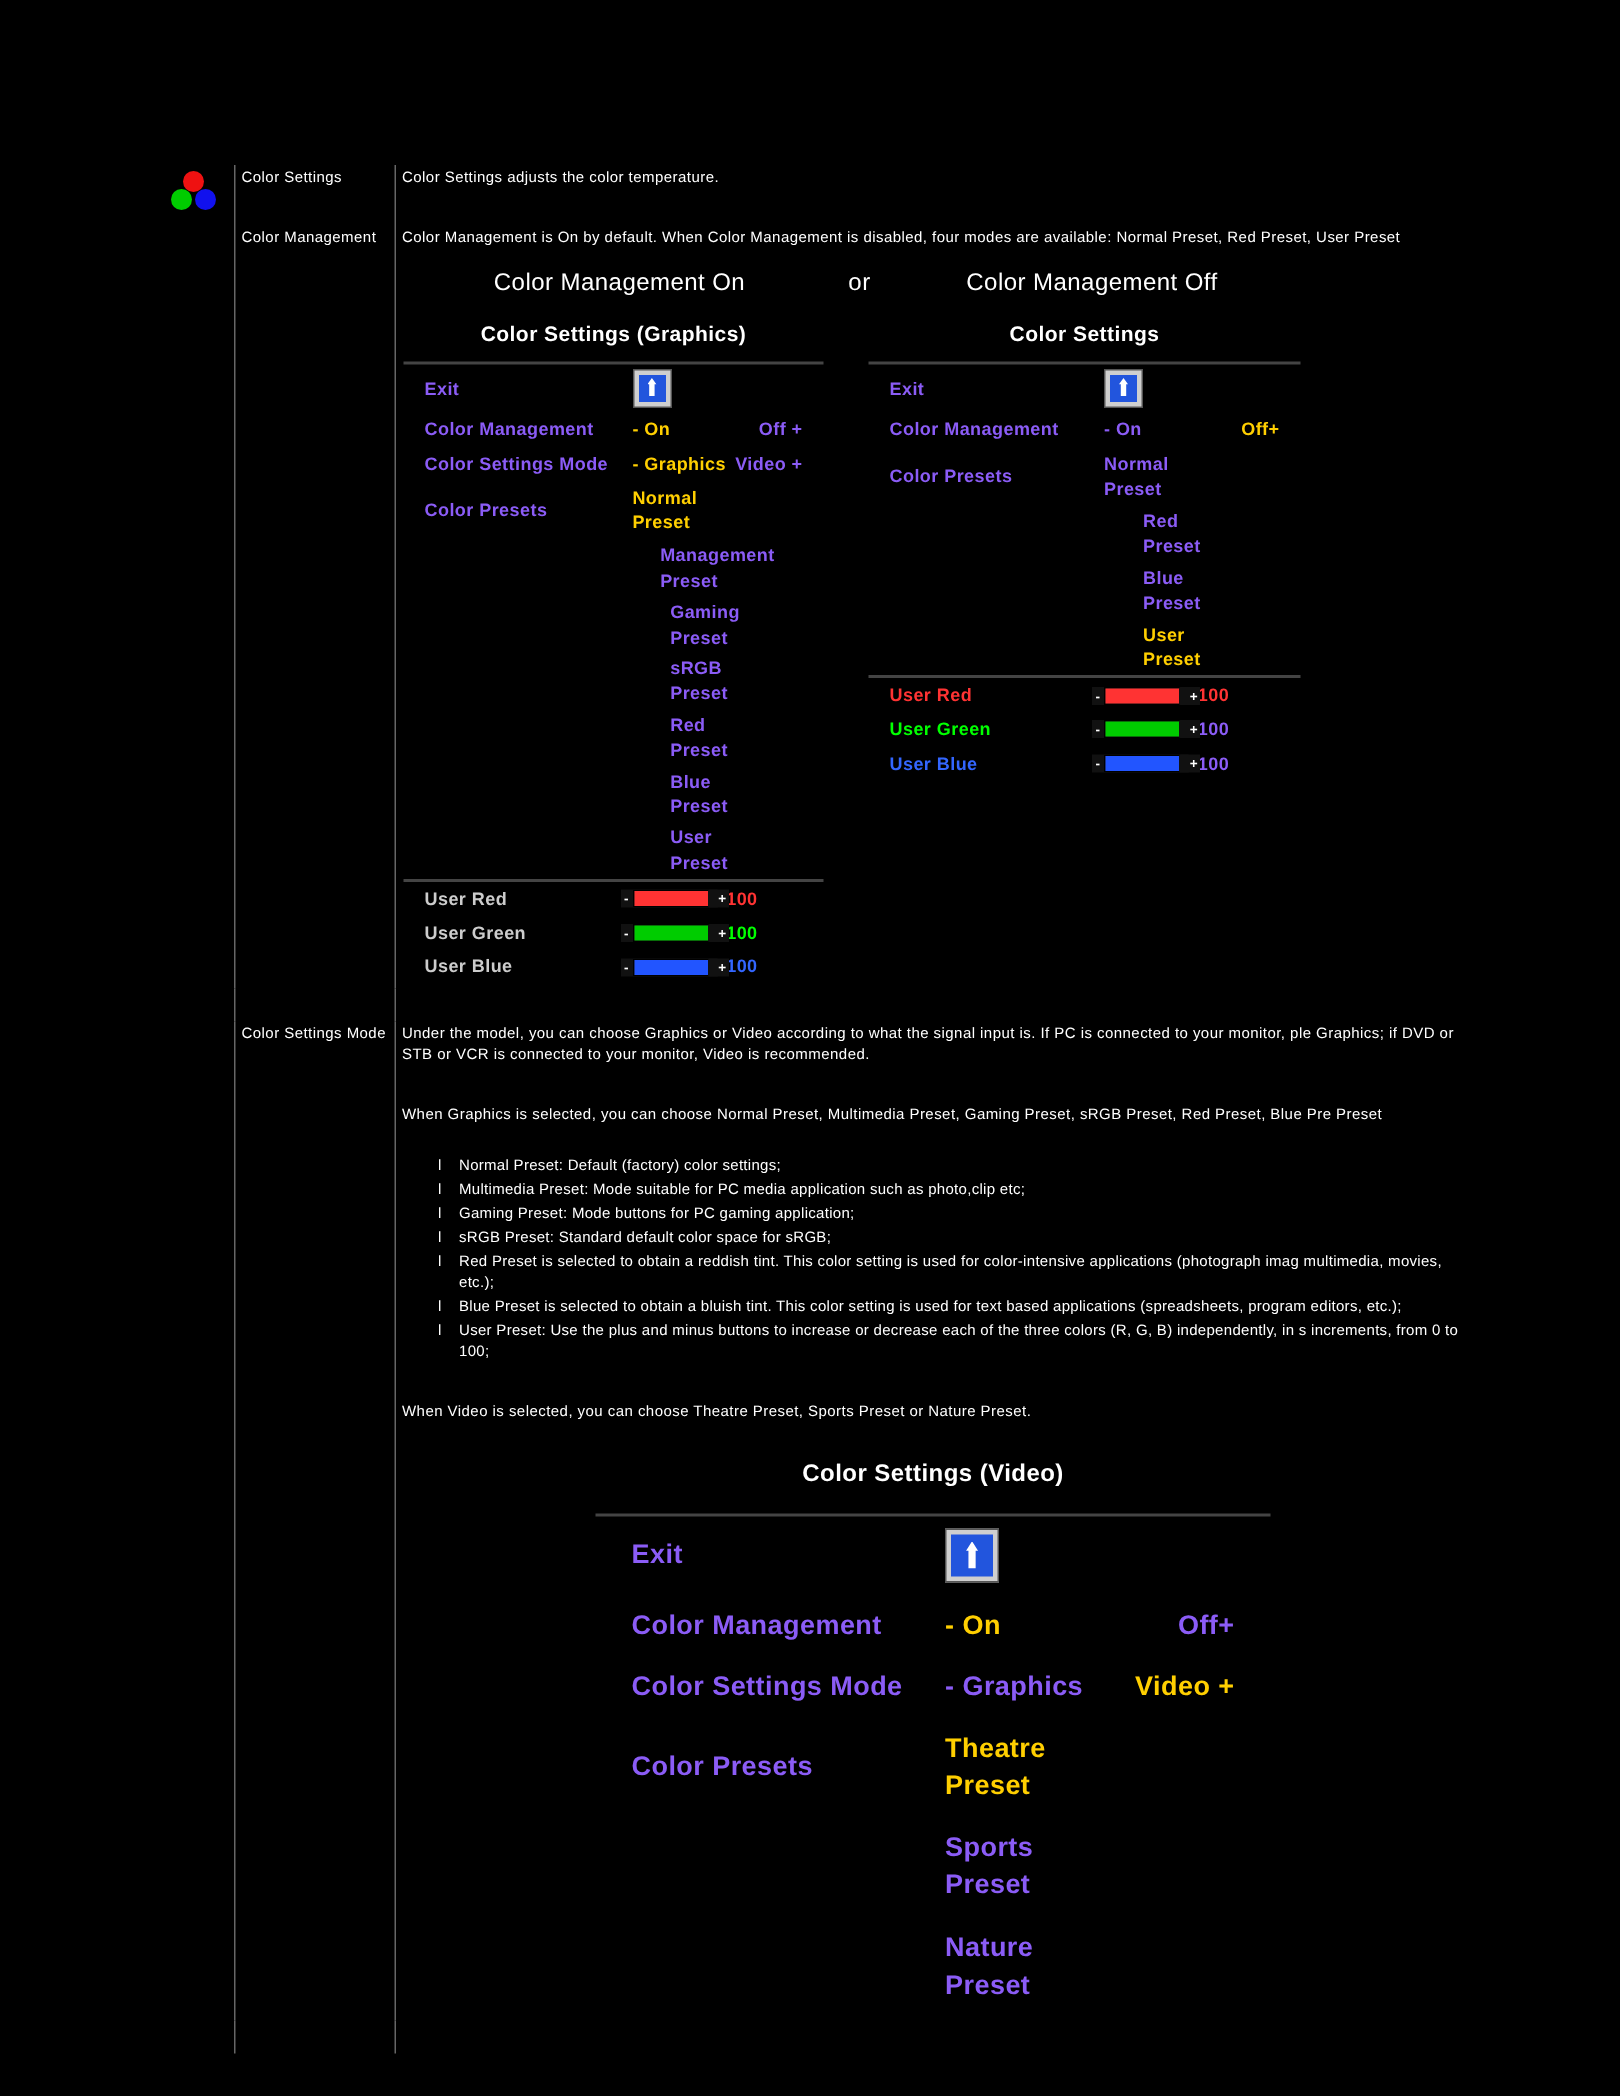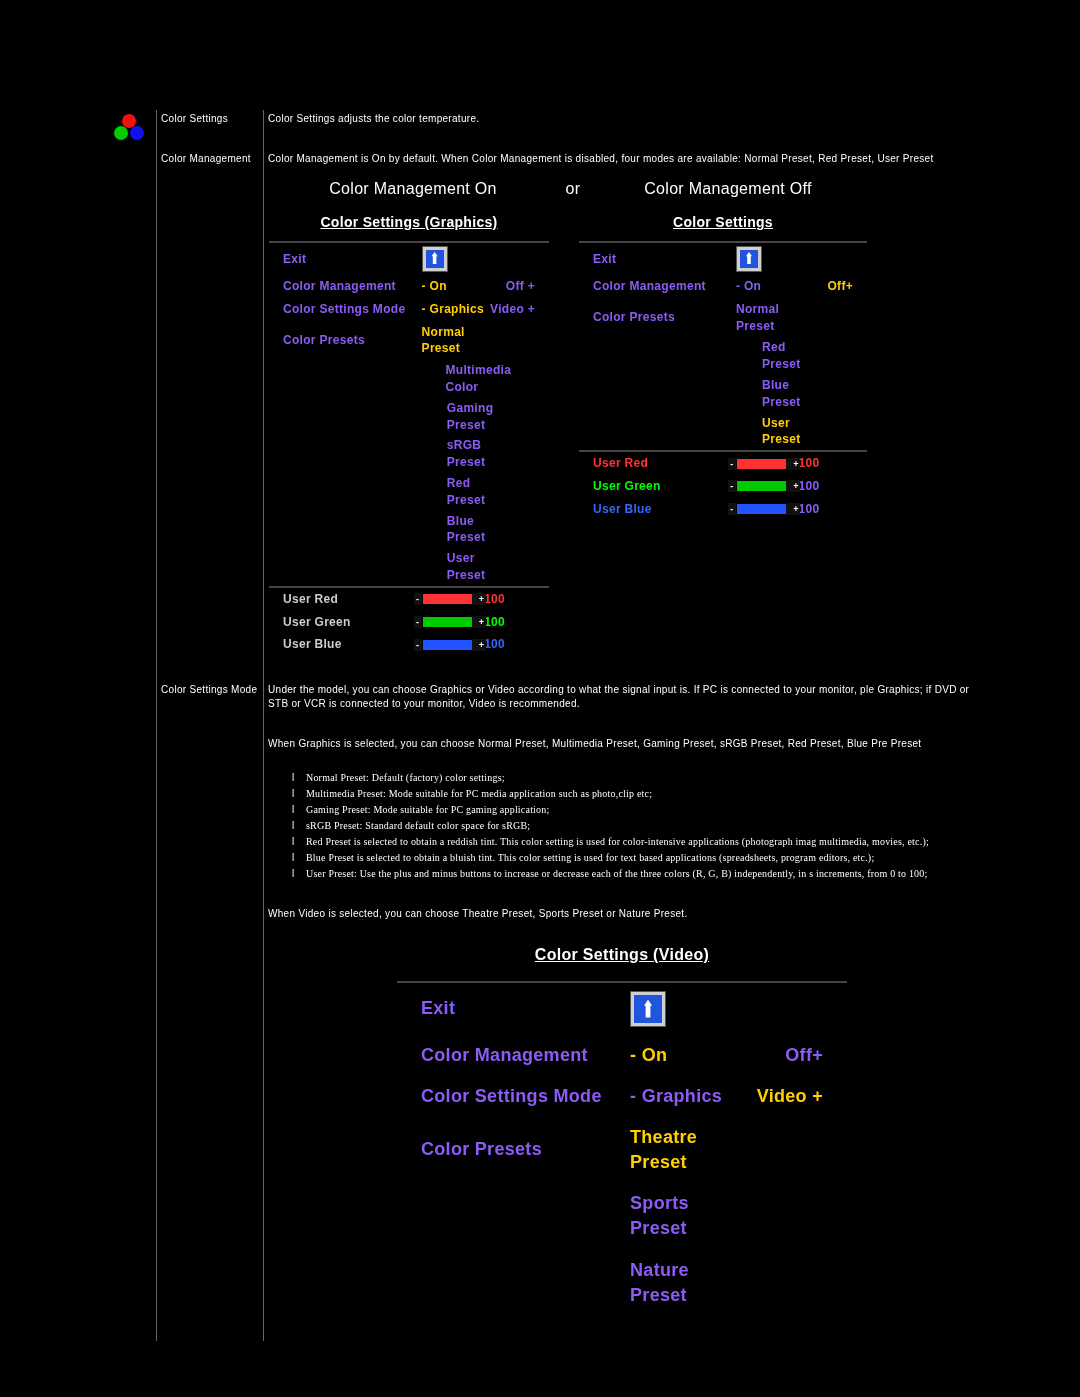--- a/index.html
+++ b/index.html
@@ -74,21 +74,20 @@
     border: 1px solid #000;
     font-family: Arial, sans-serif;
   }
   .osd { width: 280px; }
   .osd-off { width: 288px; }
   .osd .title, .osd-off .title, .osd-lg .title {
     text-align:center;
     font-weight:bold;
     padding:8px 0;
     font-size:14px;
-    text-decoration:underline;
   }
   .osd-lg { width: 450px; margin: 8px auto 0; }
   .osd-lg .title { font-size: 16px; padding: 14px 0; }
   .osd .sep, .osd-off .sep, .osd-lg .sep { height:2px; background:#444; }
   .osd .row, .osd-off .row {
     display:flex; align-items:center;
     padding: 3px 14px;
     font-size:12px; font-weight:bold;
   }
   .osd-lg .row { display:flex; align-items:center; padding:8px 24px; font-size:18px; font-weight:bold; }
@@ -142,21 +141,20 @@
   .bar .minus { left:-9px; }
   .bar .plus  { right:-9px; }
   .bval { width:26px; text-align:center; }
 
   .preset-list .row { padding:2px 14px;justify-content:center; }
 
   ul.presets {
     list-style: none;
     padding: 0 0 0 24px;
     margin: 20px 0 0;
-    font-family: Liberation Serif, serif;
   }
   ul.presets li {
     position: relative;
     padding-left: 14px;
     margin: 2px 0;
     font-size: 10px;
     letter-spacing: 0.2px;
   }
   ul.presets li::before {
     content: "l";
@@ -219,21 +217,21 @@
           <span class="m yellow">- Graphics</span>
           <span class="r white">Video +</span>
         </div>
         <div class="row">
           <span class="l white">Color Presets</span>
           <span class="m yellow">Normal Preset</span>
         </div>
         <div class="preset-list">
           <div class="row">
                     <span class="l"></span>
-                    <span class="m white">Multimedia Color</span>
+                    <span class="m white">Management Preset</span>
                   </div>
           <div class="row">
                     <span class="l"></span>
                     <span class="m white">Gaming Preset</span>
                   </div>
           <div class="row">
                     <span class="l"></span>
                     <span class="m white">sRGB Preset</span>
                   </div>
           <div class="row">
@@ -366,21 +364,21 @@
         </tr>
 
 <tr>
   <td class="label-cell">Color Settings Mode</td>
   <td class="body-cell">
     <div>Under the model, you can choose Graphics or Video according to what the signal input is. If PC is connected to your monitor, ple Graphics; if DVD or STB or VCR is connected to your monitor, Video is recommended.</div>
     <div class="para">When Graphics is selected, you can choose Normal Preset, Multimedia Preset, Gaming Preset, sRGB Preset, Red Preset, Blue Pre Preset</div>
     <ul class="presets">
       <li>Normal Preset: Default (factory) color settings;</li>
       <li>Multimedia Preset: Mode suitable for PC media application such as photo,clip etc;</li>
-      <li>Gaming Preset: Mode suitable for PC gaming application;</li>
+      <li>Gaming Preset: Mode buttons for PC gaming application;</li>
       <li>sRGB Preset:  Standard default color space for sRGB;</li>
       <li>Red Preset is selected to obtain a reddish tint. This color setting is used for color-intensive applications (photograph imag multimedia, movies, etc.);</li>
       <li>Blue Preset is selected to obtain a bluish tint. This color setting is used for text based applications (spreadsheets, program editors, etc.);</li>
       <li>User Preset: Use the plus and minus buttons to increase or decrease each of the three colors (R, G, B) independently, in s increments, from 0 to 100;</li>
     </ul>
     <div class="para">When Video is selected, you can choose Theatre Preset, Sports Preset or Nature Preset.</div>
 
     <div class="osd-lg">
       <div class="title">Color Settings (Video)</div>
       <div class="sep"></div>

